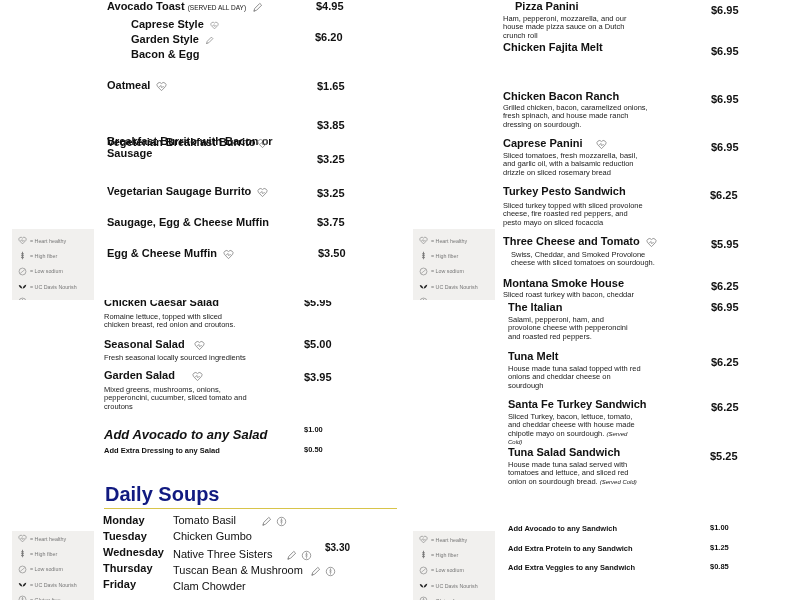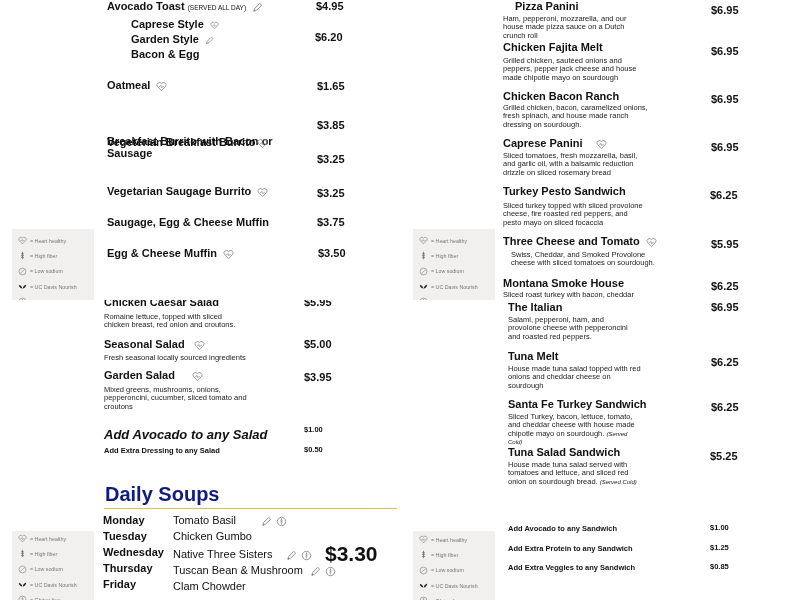--- a/index.html
+++ b/index.html
@@ -148,21 +148,20 @@
   </div>
 </div>
 
 <div class="tile" style="left:400px;top:0;">
   <div class="abs item" style="left:103px;top:0px;margin-left:12px;">Pizza Panini</div>
   <div class="abs price" style="left:311px;top:4px;">$6.95</div>
   <div class="abs desc" style="left:103px;top:15px;width:145px;">Ham, pepperoni, mozzarella, and our house made pizza sauce on a Dutch crunch roll</div>
 
   <div class="abs item" style="left:103px;top:41px;">Chicken Fajita Melt</div>
   <div class="abs price" style="left:311px;top:45px;">$6.95</div>
-  <div class="abs desc" style="left:103px;top:57px;width:135px;">Grilled chicken, sautéed onions and peppers, pepper jack cheese and house made chipotle mayo on sourdough</div>
 
   <div class="abs item" style="left:103px;top:90px;">Chicken Bacon Ranch</div>
   <div class="abs price" style="left:311px;top:93px;">$6.95</div>
   <div class="abs desc" style="left:103px;top:104px;width:145px;">Grilled chicken, bacon, caramelized onions, fresh spinach, and house made ranch dressing on sourdough.</div>
 
   <div class="abs item" style="left:103px;top:137px;">
     <span>Caprese Panini</span>
     <svg class="ic" width="11" height="11" style="margin-left:10px">
         <use href="#i-heart"></use>
       </svg>
@@ -267,21 +266,21 @@
   <div class="abs day" style="left:103px;top:246px;">Wednesday</div>
   <div class="abs soup" style="left:173px;top:248px;">
     <span>Native Three Sisters</span>
     <svg class="ic" width="11" height="11" style="margin-left:10px">
         <use href="#i-pen"></use>
       </svg>
     <svg class="ic" width="11" height="11" style="margin-left:1px">
         <use href="#i-gluten"></use>
       </svg>
   </div>
-  <div class="abs b" style="left:325px;top:242px;font-size:21px;">$3.30</div>
+  <div class="abs b" style="left:325px;top:242px;font-size:10px;">$3.30</div>
   <div class="abs day" style="left:103px;top:262px;">Thursday</div>
   <div class="abs soup" style="left:173px;top:264px;">
     <span>Tuscan Bean &amp; Mushroom</span>
     <svg class="ic" width="11" height="11" style="margin-left:4px">
         <use href="#i-pen"></use>
       </svg>
     <svg class="ic" width="11" height="11" style="margin-left:1px">
         <use href="#i-gluten"></use>
       </svg>
   </div>

